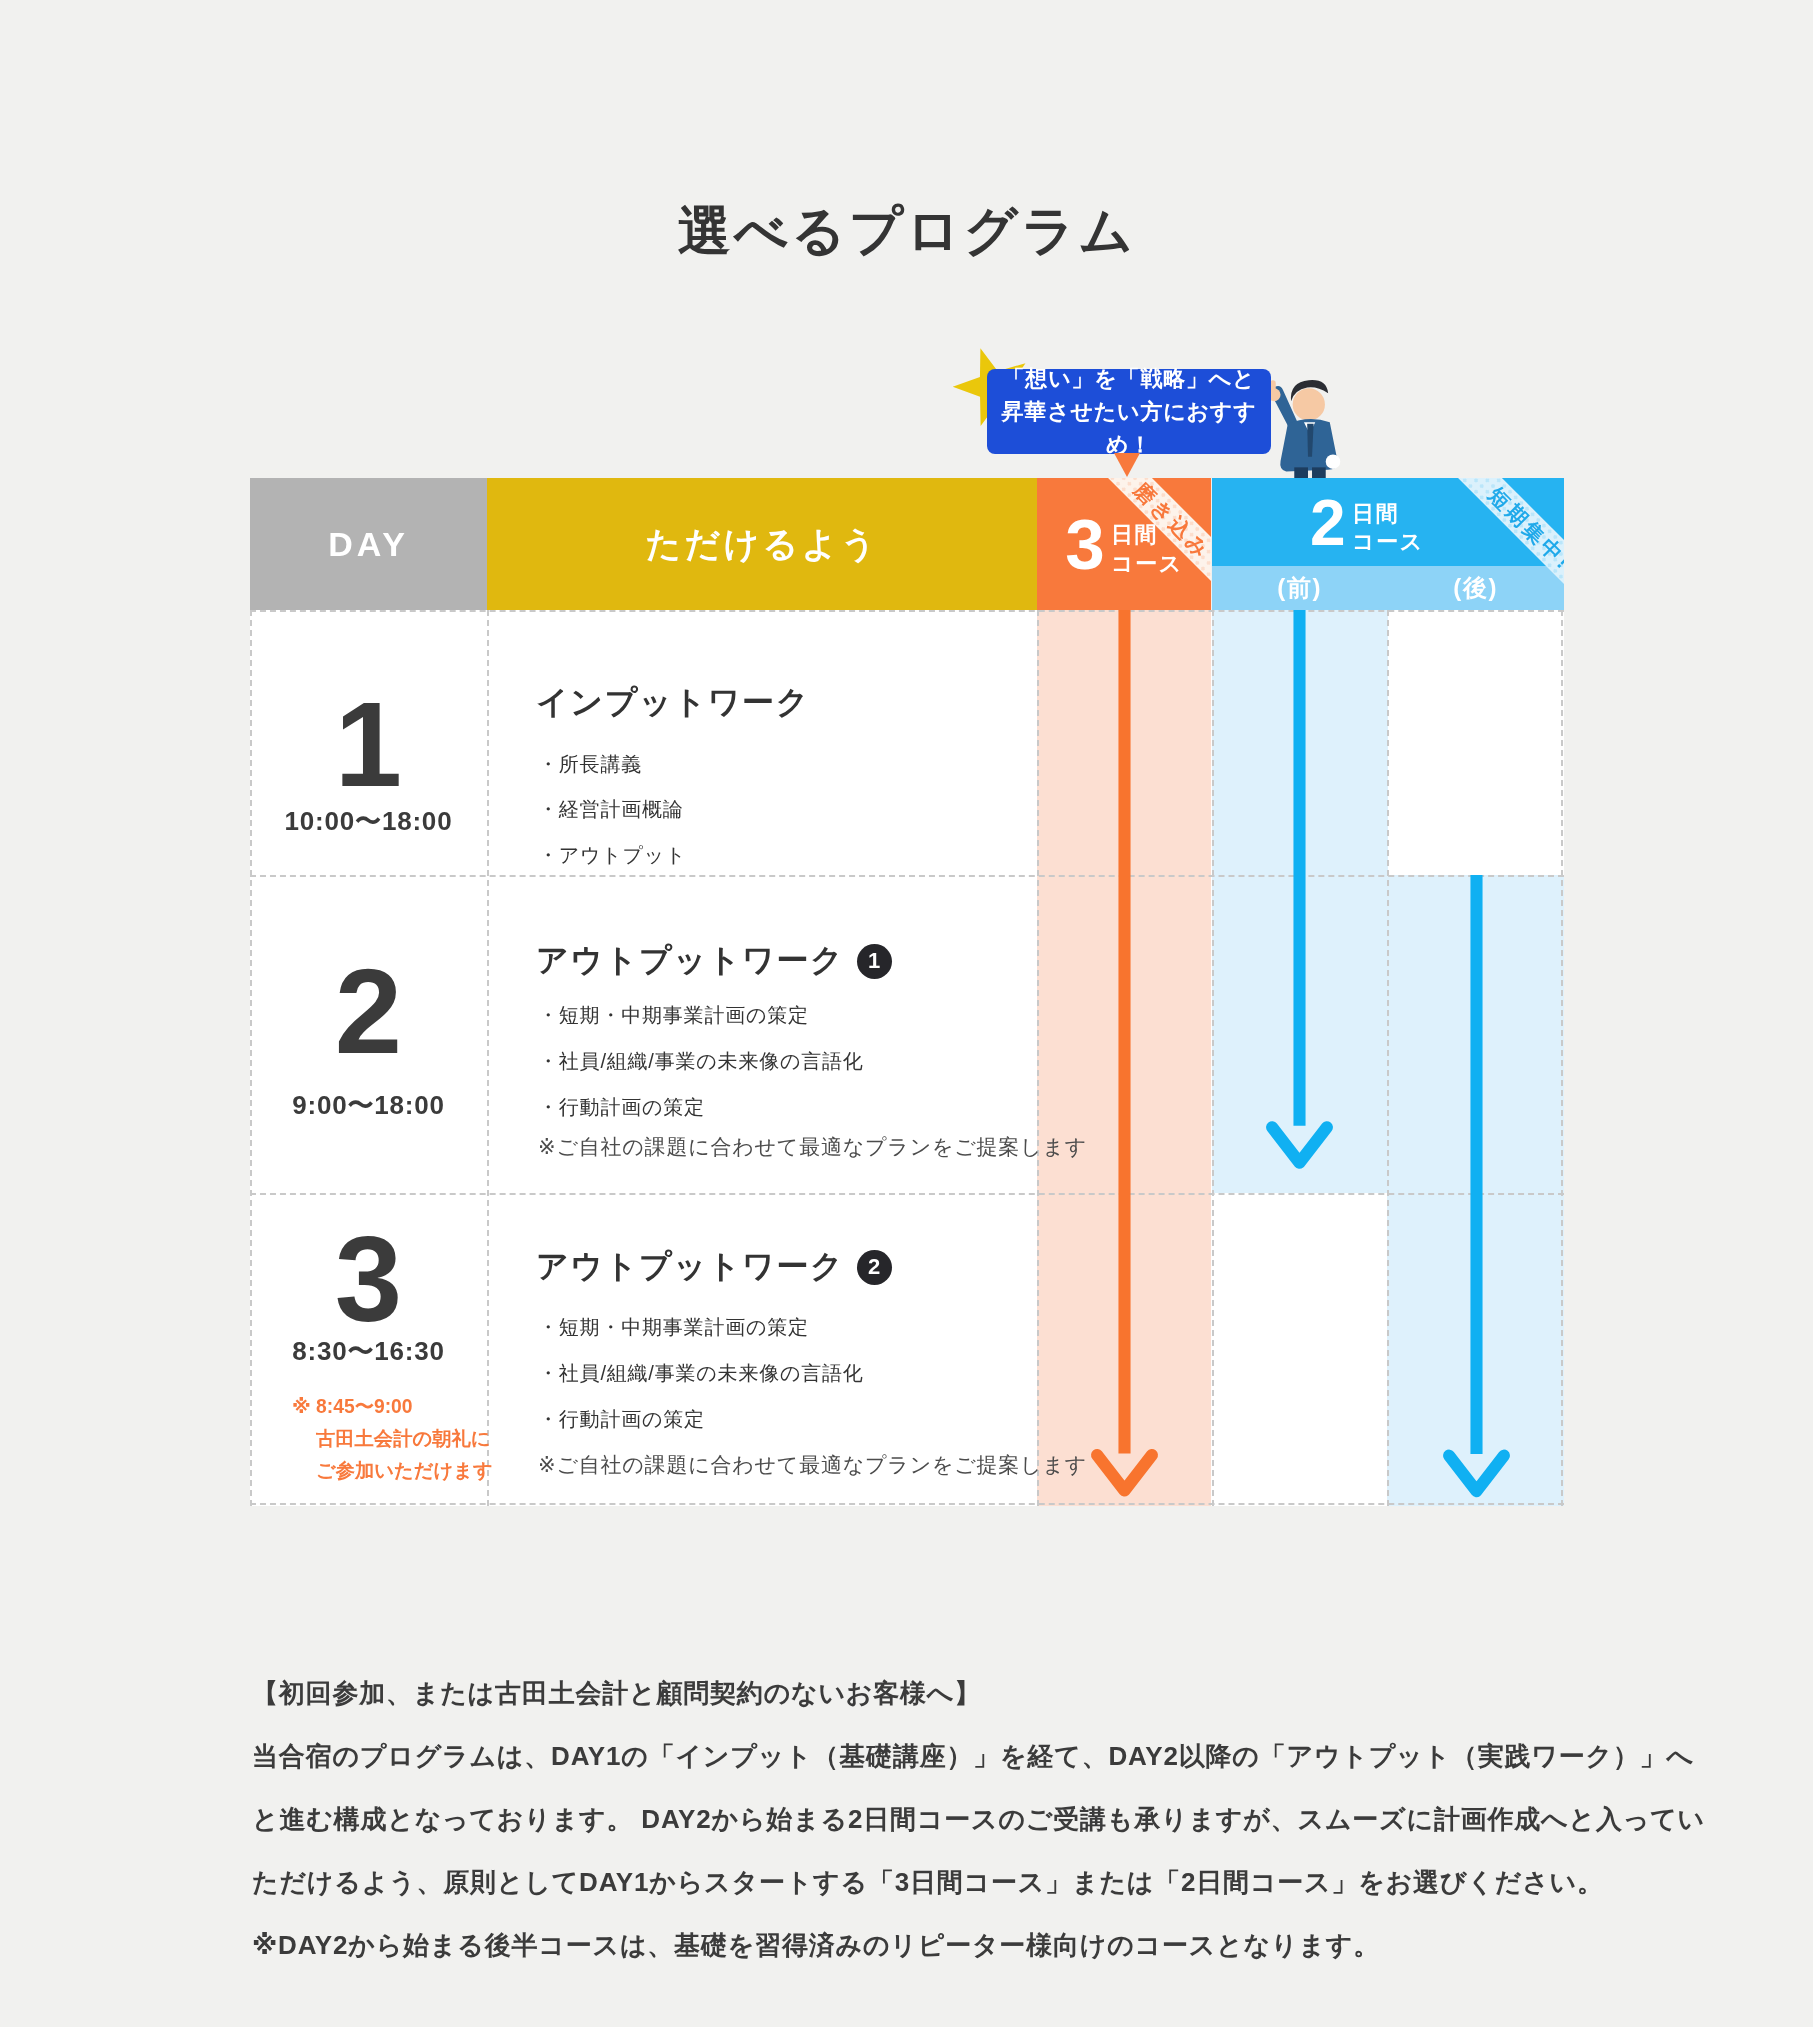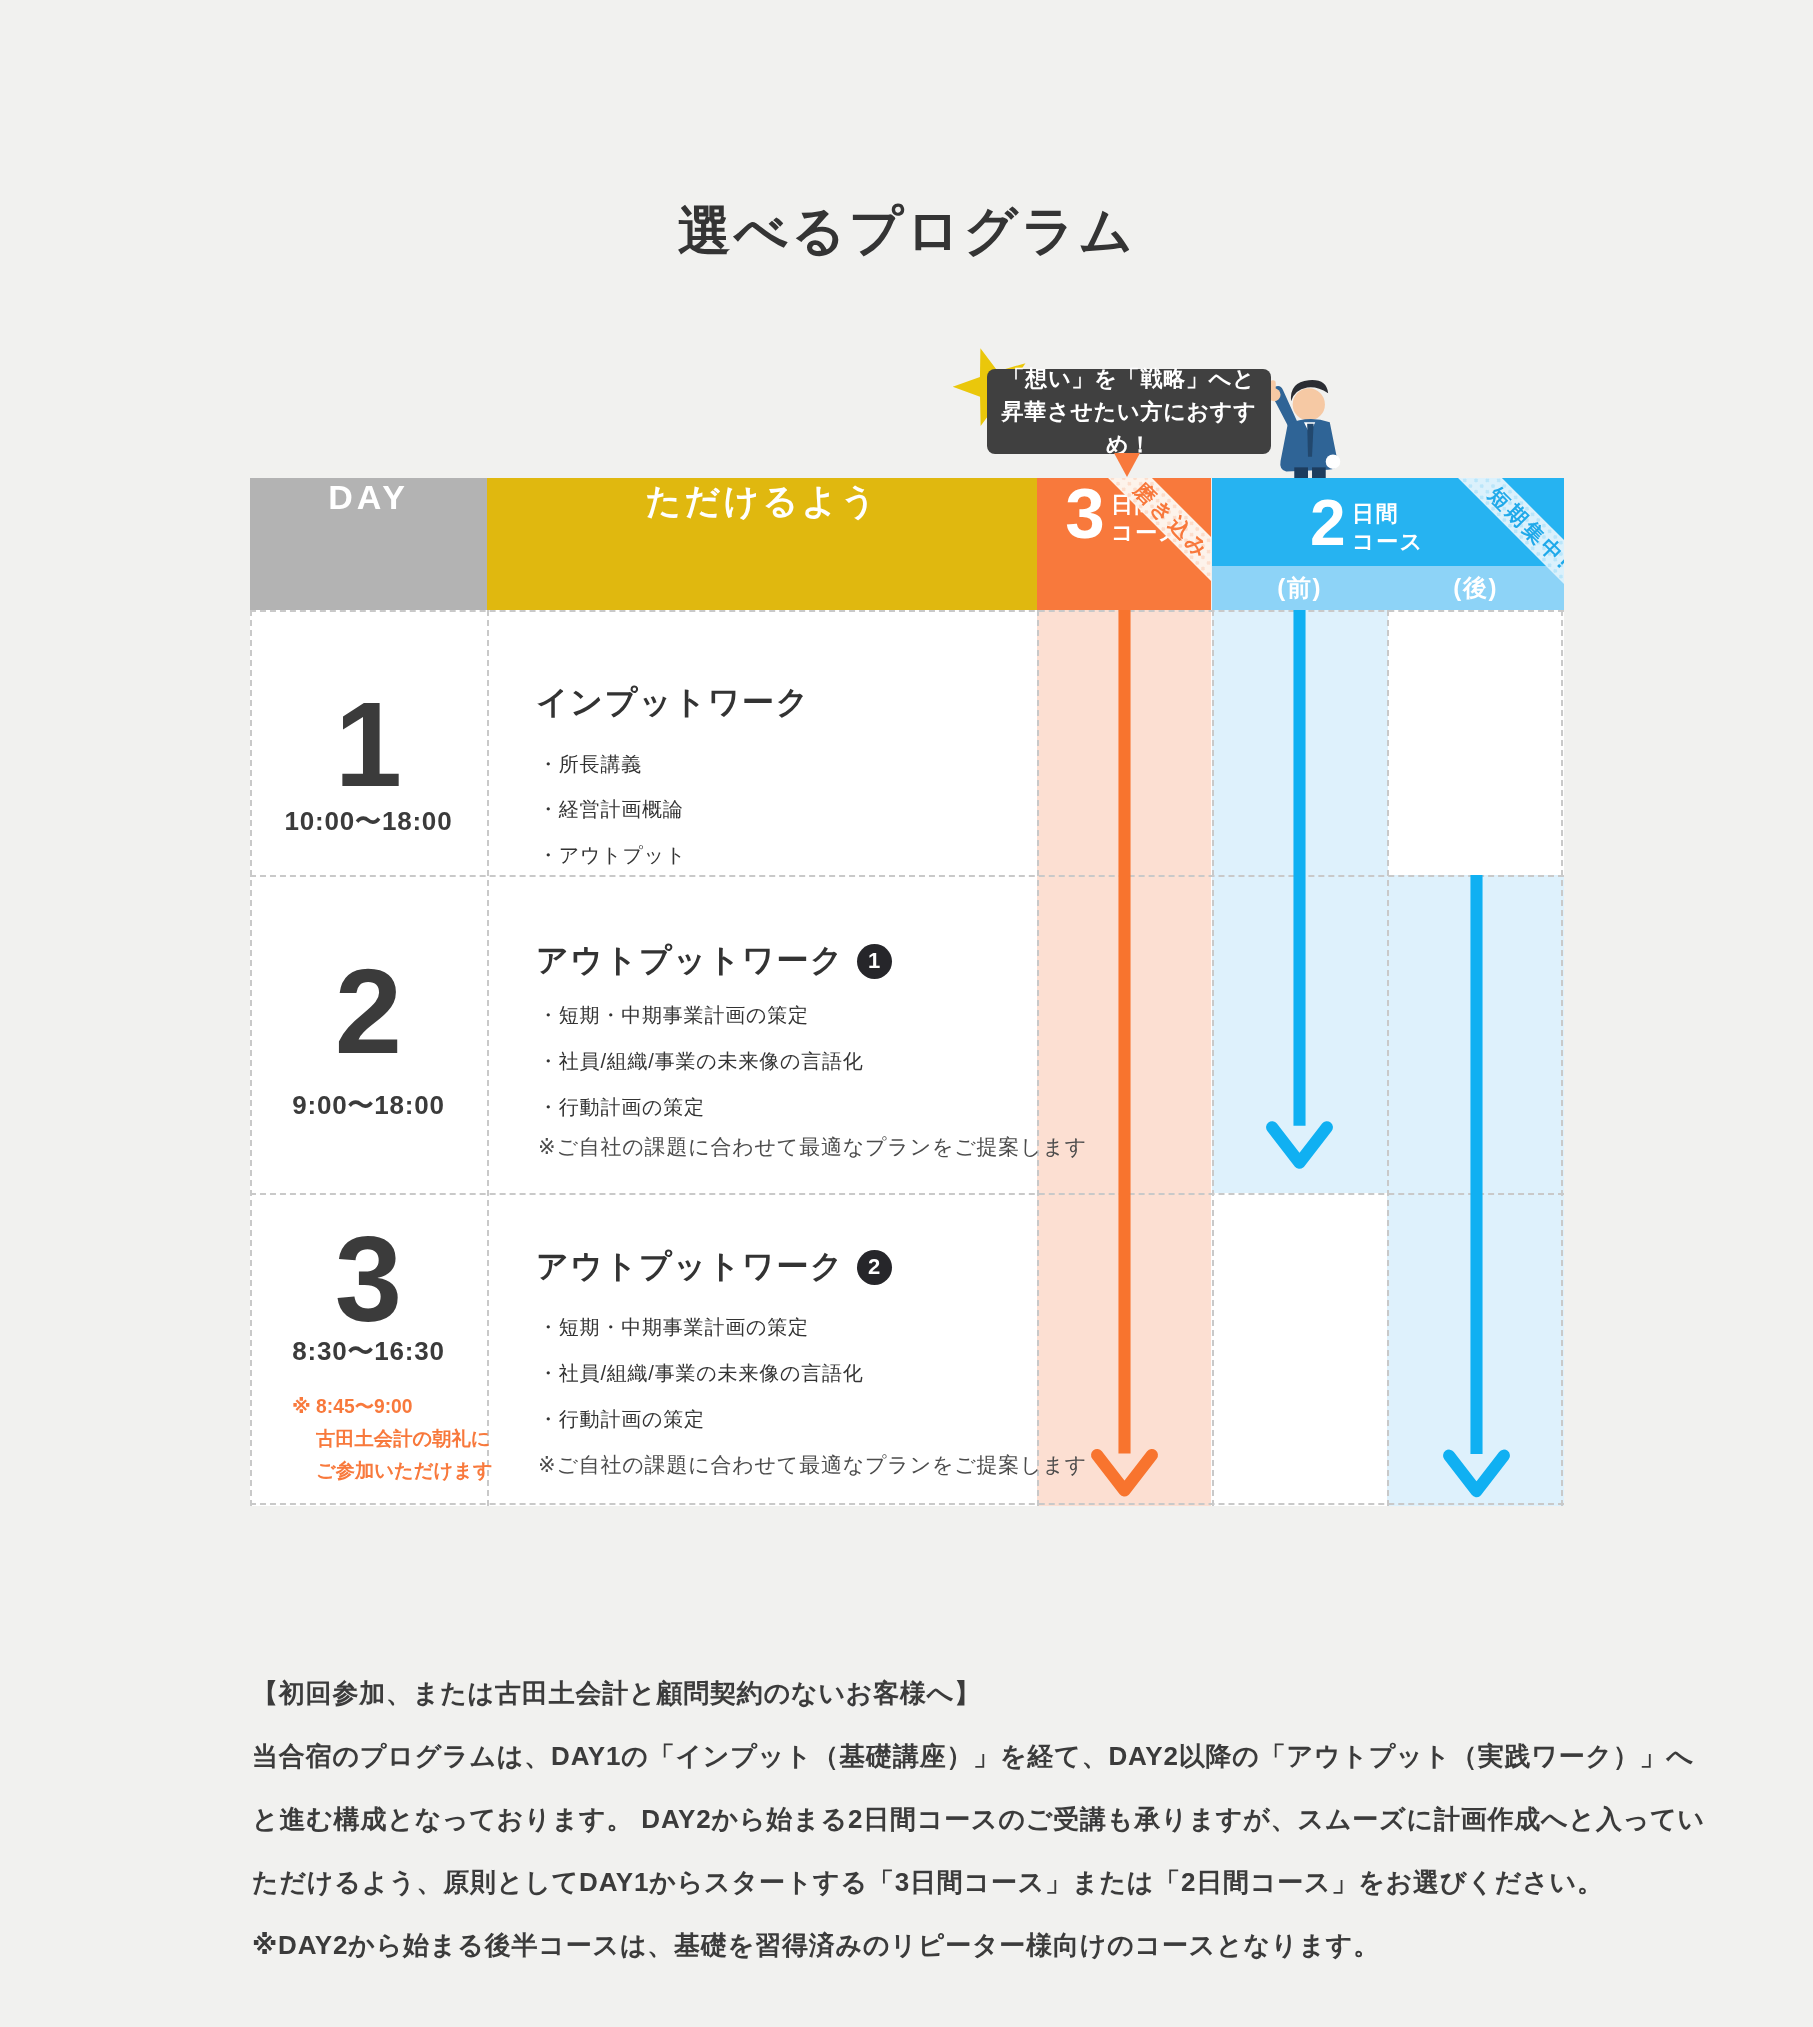--- a/index.html
+++ b/index.html
@@ -5,30 +5,30 @@
   html,body{margin:0;padding:0;background:#f1f1ef;}
   .scene{position:relative;width:1814px;height:2027px;background:#f1f1ef;overflow:hidden;
          font-family:"Liberation Sans","DejaVu Sans",sans-serif;color:#343434;}
 
   
   .title{position:absolute;top:196px;left:0;width:100%;text-align:center;margin:0;
          font-size:53px;font-weight:bold;letter-spacing:3.2px;color:#343434;z-index:7;font-family:Liberation Serif, serif;}
 
   
   .star{position:absolute;left:950px;top:343px;width:85px;height:85px;z-index:7;}
-  .bubble{position:absolute;left:987px;top:369px;width:284px;height:85px;background:#404040;
+  .bubble{position:absolute;left:987px;top:369px;width:284px;height:85px;background:#1d4ed8;
           border-radius:8px;z-index:8;display:flex;flex-direction:column;align-items:center;
           justify-content:center;color:#fff;font-weight:bold;font-size:22px;line-height:1.5;
           letter-spacing:0.8px;text-align:center;}
   .bubble:after{content:"";position:absolute;left:127px;bottom:-22.6px;width:0;height:0;
           border:13px solid transparent;border-top:24px solid #f8793c;border-bottom:0;}
   .person{position:absolute;left:1241px;top:377px;width:113px;height:121px;z-index:2;}
 
   
-  .hcell{position:absolute;top:478px;height:132px;display:flex;align-items:flex-start;
+  .hcell{position:absolute;top:478px;height:132px;display:flex;align-items:center;
          justify-content:center;color:#fff;font-weight:bold;z-index:5;}
   .day-h{left:250px;width:237px;background:#b3b3b3;font-size:34px;letter-spacing:4px;}
   .prog-h{left:487px;width:551px;background:#e0b80f;font-size:35px;letter-spacing:3.2px;}
   .c3-h{left:1037px;width:174px;background:#f8793c;overflow:hidden;}
   .c2-h{left:1212px;width:352px;background:#26b3f1;overflow:hidden;}
   .course-label{display:flex;align-items:center;}
   .course-num{font-size:71px;font-weight:bold;line-height:1;}
   .course-unit{display:flex;flex-direction:column;font-size:22px;line-height:1.3;margin-left:6.4px;margin-top:11.3px;letter-spacing:1.6px;}
   .c2-main{position:absolute;top:0;left:0;width:100%;height:89px;display:flex;align-items:center;
            justify-content:center;transform:translateX(-21px);}

